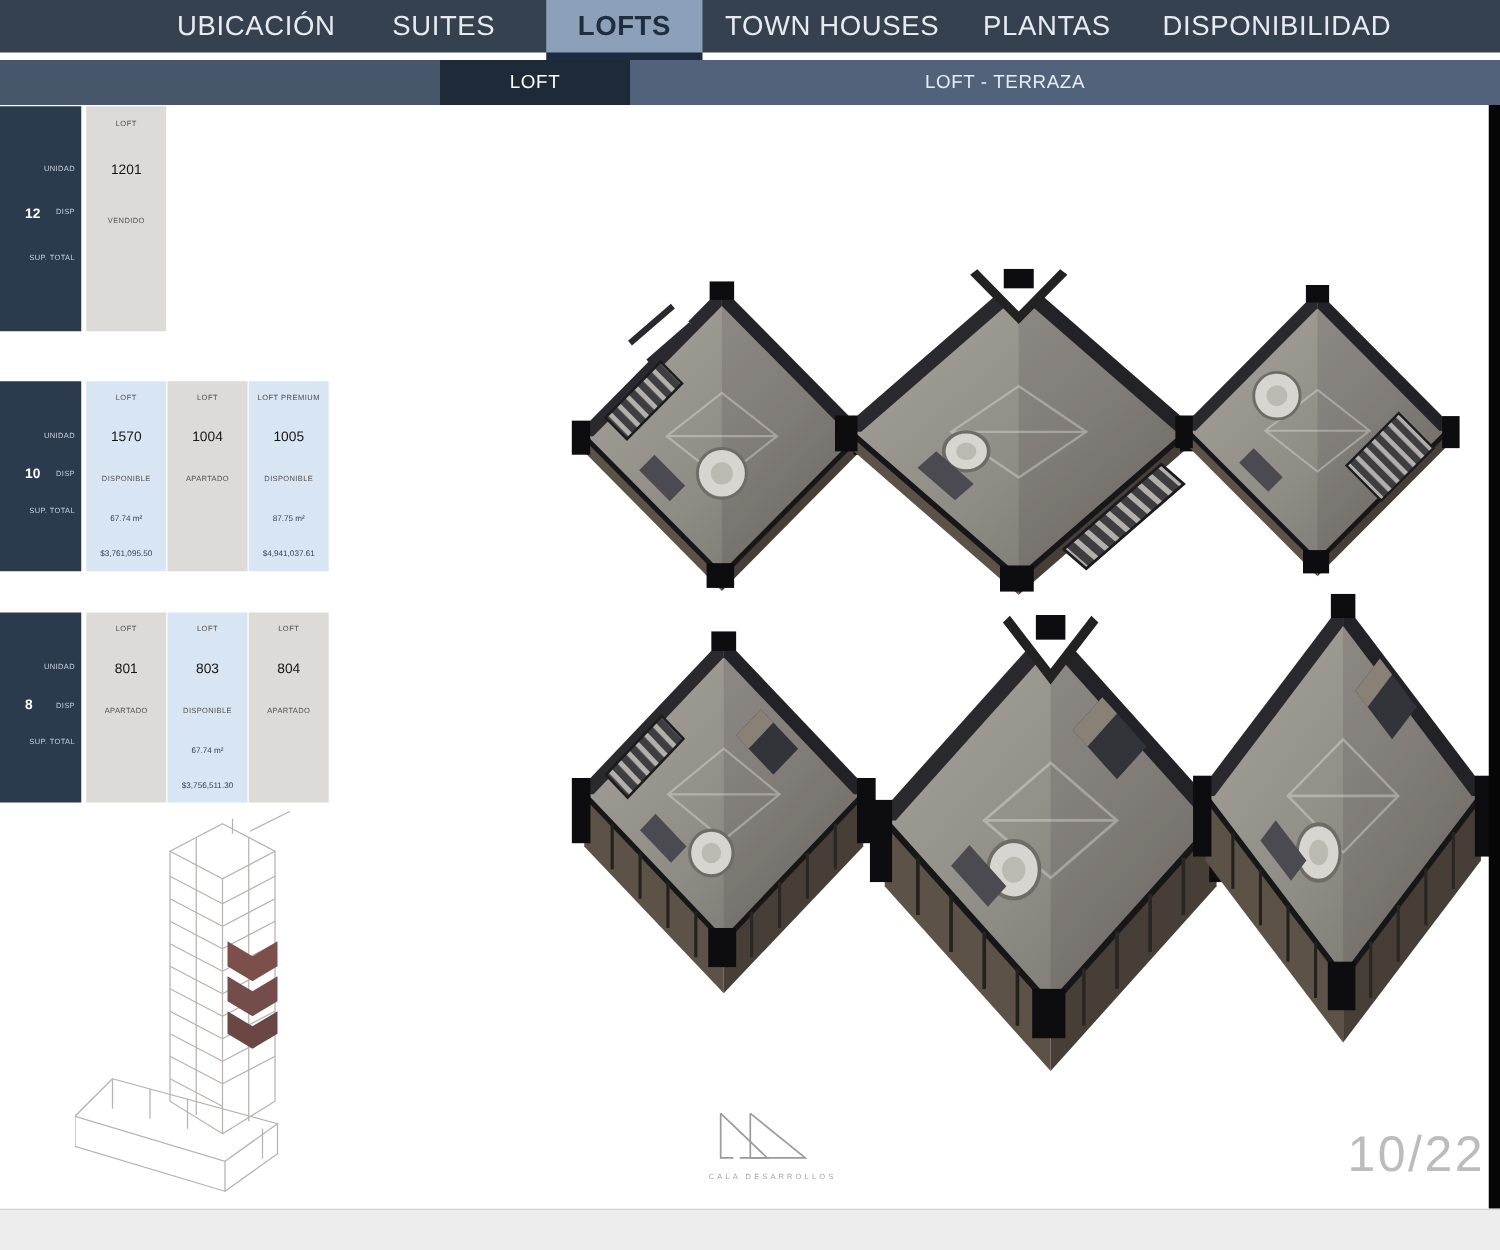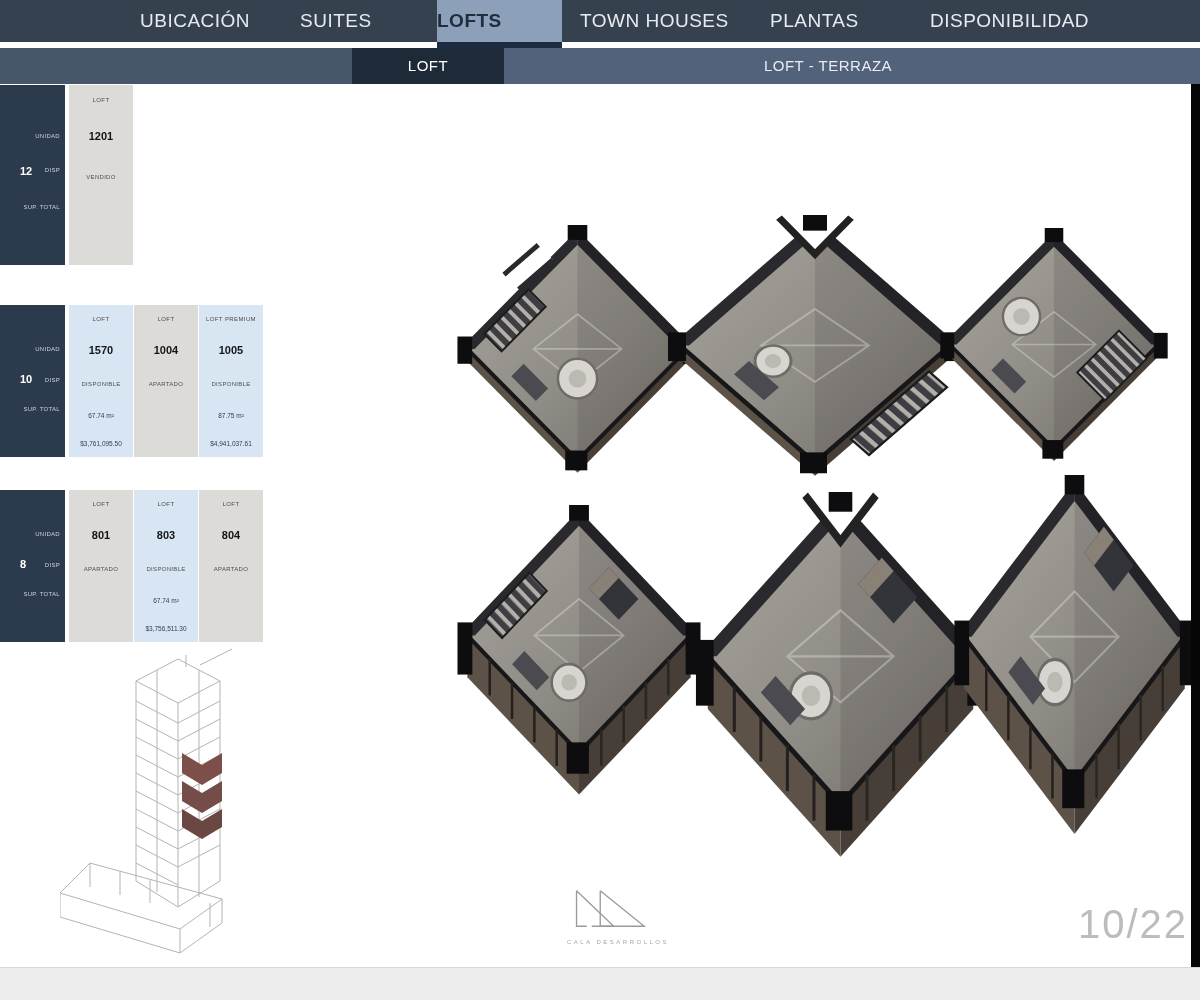--- a/index.html
+++ b/index.html
@@ -1,45 +1,45 @@
 <!DOCTYPE html>
 <html><head>
 <meta charset="utf-8">
 <style>
   html,body{margin:0;padding:0;background:#fff;font-family:"Liberation Sans",sans-serif;}
   .stage{position:relative;width:1200px;height:1000px;background:#fff;overflow:hidden;}
 
   
   .topnav{position:absolute;left:0;top:0;width:1200px;height:42px;background:#35414e;}
-  .tab{position:absolute;top:0;height:42px;line-height:42px;text-align:left;color:#e7ebf1;
-       font-size:19px;letter-spacing:.5px;cursor:pointer;white-space:nowrap;}
+  .tab{position:absolute;top:0;height:42px;line-height:42px;text-align:center;color:#e7ebf1;
+       font-size:22px;letter-spacing:.5px;cursor:pointer;white-space:nowrap;}
   .tab.active{background:#8ca0ba;color:#202d3d;font-weight:bold;}
   .tab.active::after{content:"";position:absolute;left:0;right:0;top:42px;height:6px;background:#1d2c42;}
 
   
   .subnav{position:absolute;left:0;top:48px;width:1200px;height:36px;background:#52627a;}
   .subnav::before{content:"";position:absolute;left:0;top:0;bottom:0;width:352px;background:#47566a;}
   .subtab{position:absolute;top:0;height:36px;line-height:36px;text-align:center;color:#e9edf3;
           font-size:15px;letter-spacing:.5px;cursor:pointer;}
   .subtab.active{left:352px;width:152px;background:#1f2a38;color:#fff;}
-  .subtab.terraza{left:504px;width:600px;padding-left:24px;}
+  .subtab.terraza{left:504px;width:600px;}
 
   
   .ftable{position:absolute;left:0;display:flex;}
   .t-side{position:relative;width:65px;margin-right:4px;background:#2c3a4e;}
   .fnum{position:absolute;left:20px;color:#fff;font-weight:bold;font-size:11px;}
   .slbl{position:absolute;right:5px;color:#c9d2de;font-size:6px;letter-spacing:.3px;white-space:nowrap;}
   .col{display:grid;width:64px;margin-right:1px;}
   .col span{display:flex;align-items:center;justify-content:center;white-space:nowrap;}
   .col.neutral{background:#dcdbd8;}
   .col.avail{background:#d8e6f4;}
   .rows-t1{grid-template-rows:30px 42px 40px 34px 34px;height:180px;}
   .rows-t2{grid-template-rows:28px 33px 35px 28px 28px;height:152px;}
   .ctype{font-size:6px;color:#4a4a4a;letter-spacing:.4px;}
-  .cunit{font-size:11px;font-weight:bold;color:#151515;}
+  .cunit{font-size:11px;font-weight:normal;color:#151515;}
   .cstatus{font-size:6px;color:#4f4f4f;letter-spacing:.3px;}
   .carea,.cprice{font-size:6.5px;color:#33414f;}
 
   
   .bldg{position:absolute;left:60px;top:645px;width:260px;height:320px;}
 
   
   .render{position:absolute;}
   .render svg{width:100%;height:100%;display:block;}
   .wm{stroke:rgba(255,255,255,.3);fill:none;stroke-width:.7;}

